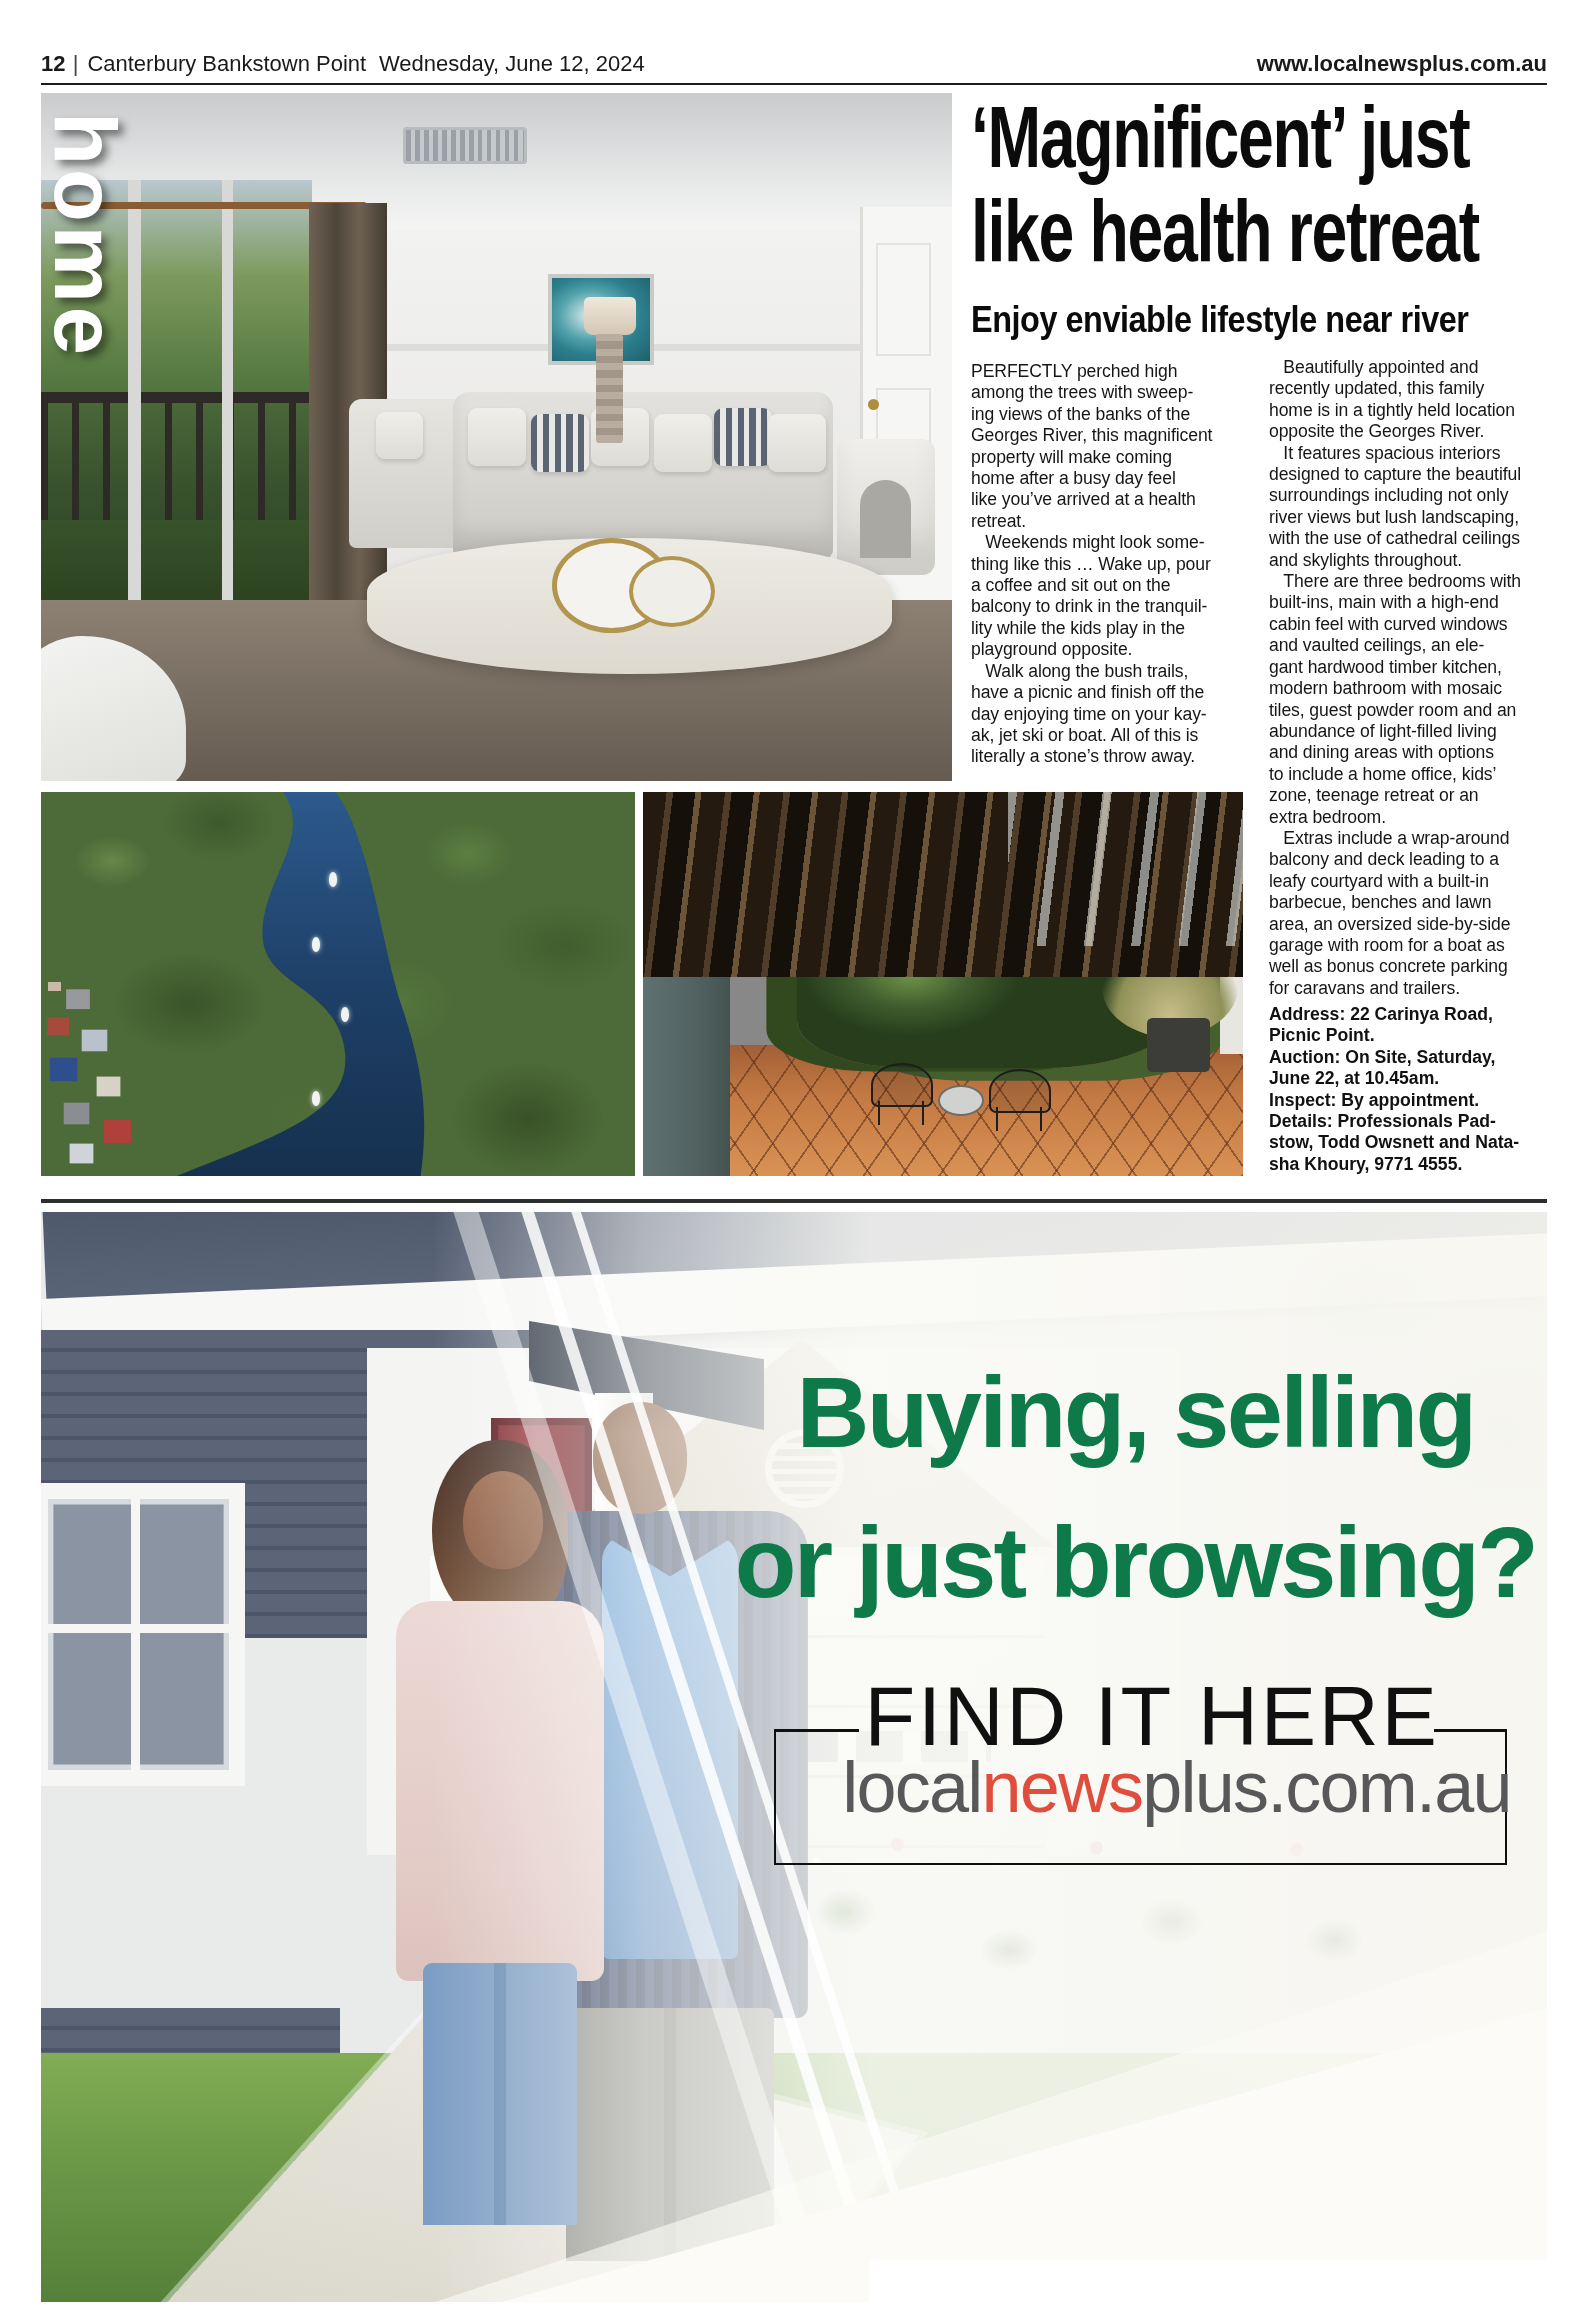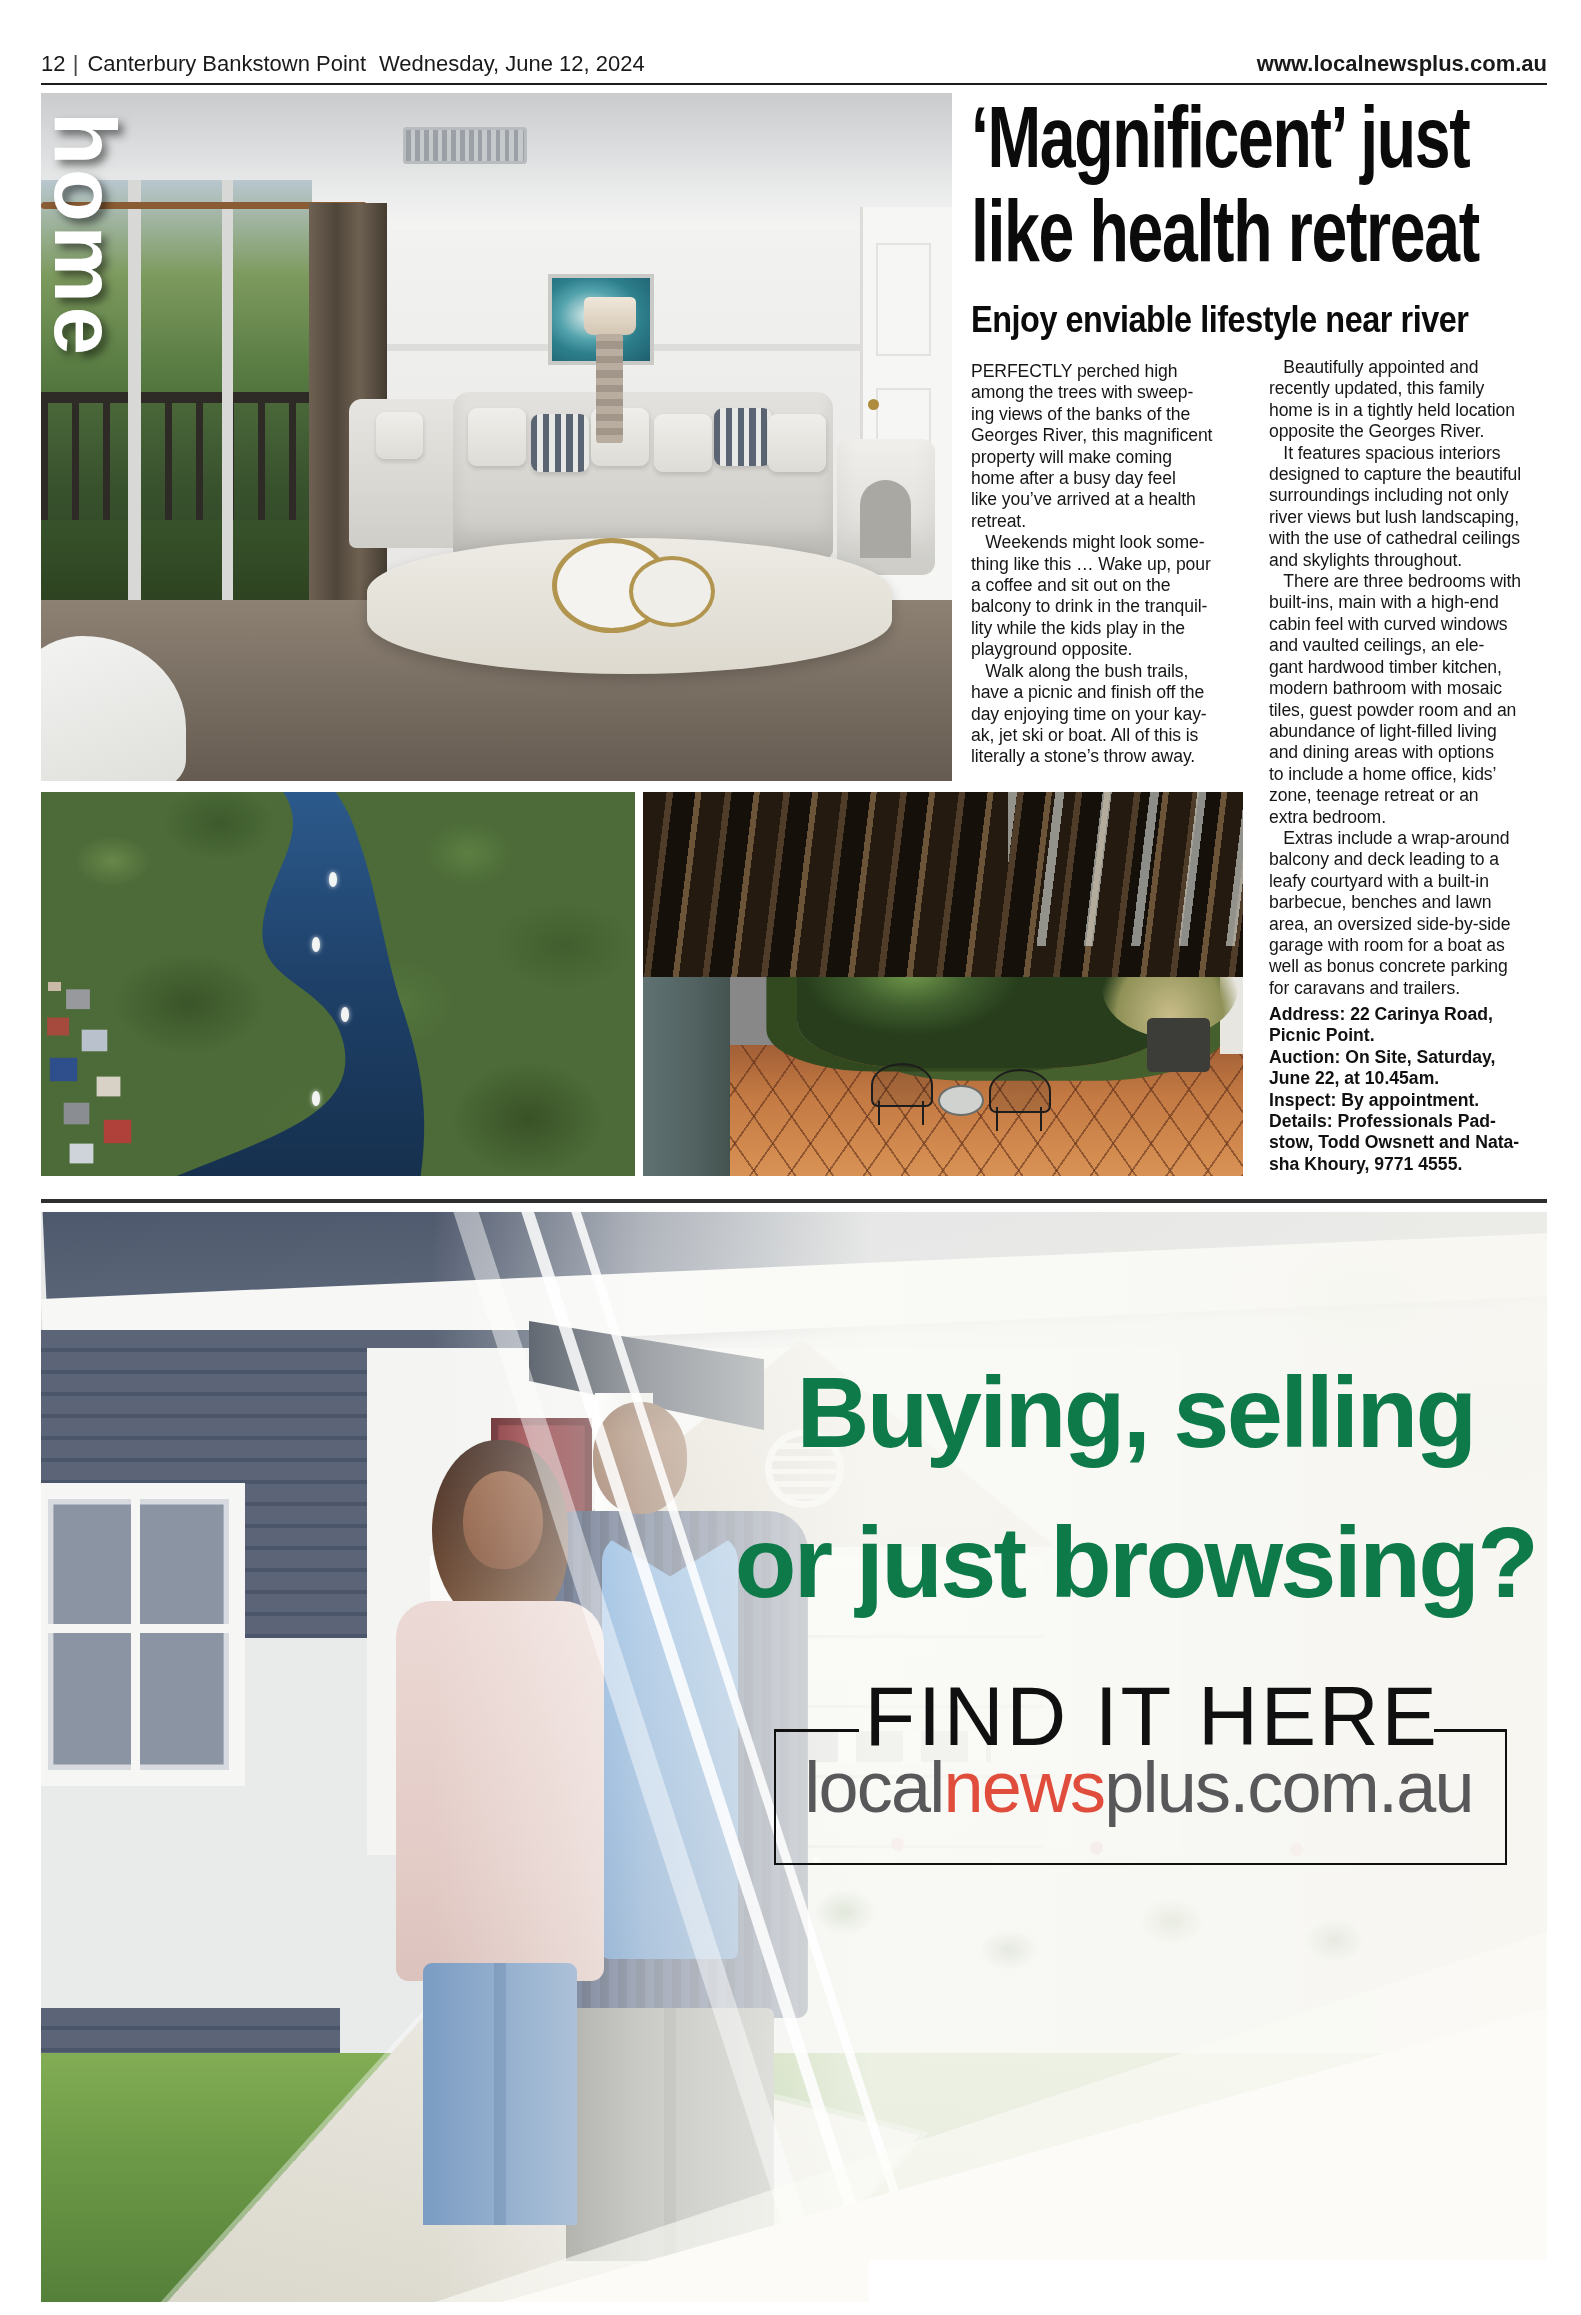--- a/index.html
+++ b/index.html
@@ -3,21 +3,21 @@
 <meta charset="utf-8">
 <style>
   html,body{margin:0;padding:0;background:#9a9a9a;}
   .page{position:relative;width:1581px;height:2316px;background:#ffffff;
         font-family:"Liberation Sans",sans-serif;overflow:hidden;margin:0 auto;}
 
   
   .masthead{position:absolute;left:41px;right:34px;top:51px;height:27px;
             font-size:22px;color:#1a1a1a;}
   .mh-left{position:absolute;left:0;top:0;white-space:nowrap;}
-  .mh-left b{font-weight:normal;}
+  .mh-left b{font-weight:bold;}
   .mh-sep{font-weight:300;color:#444;padding:0 9px 0 7.2px;}
   .mh-date{margin-left:12.7px;text-align:right;}
   .mh-right{position:absolute;right:0;top:0;font-weight:bold;white-space:nowrap;}
   .head-rule{position:absolute;left:41px;right:34px;top:83px;height:1.8px;background:#1c1c1c;}
 
   
   .photo{position:absolute;overflow:hidden;background:#888;}
 
   
   .lr-ceiling{position:absolute;left:0;top:0;right:0;height:136px;
@@ -207,21 +207,21 @@
   .ad-bottom-white{position:absolute;left:55%;bottom:0;width:45%;height:42px;background:#fff;}
 
   .ad-green{position:absolute;width:995px;text-align:center;font-weight:bold;
       font-size:101px;letter-spacing:-2.7px;line-height:101px;white-space:nowrap;}
   .ad-find{position:absolute;left:749px;top:457px;width:724px;text-align:center;
       font-size:83px;letter-spacing:2.7px;color:#101010;white-space:nowrap;}
   .ad-box{position:absolute;left:733px;top:517px;width:729px;height:134px;
       border:2.7px solid #101010;border-top:none;}
   .ad-box-topL{position:absolute;left:733px;top:517px;width:85px;height:2.7px;background:#101010;}
   .ad-box-topR{position:absolute;left:1393px;top:517px;width:71px;height:2.7px;background:#101010;}
-  .ad-url{position:absolute;left:733px;top:534px;width:729px;text-align:center;
+  .ad-url{position:absolute;left:771px;top:534px;width:729px;text-align:center;
       font-size:72px;letter-spacing:-1.8px;white-space:nowrap;}
 
   .logo{position:absolute;left:941px;top:832px;width:561px;height:226px;}
   .logo-text{position:absolute;left:118px;top:100px;font-size:62px;letter-spacing:-0.9px;white-space:nowrap;}
 </style>
 </head>
 <body>
 
 <div class="page">
 

